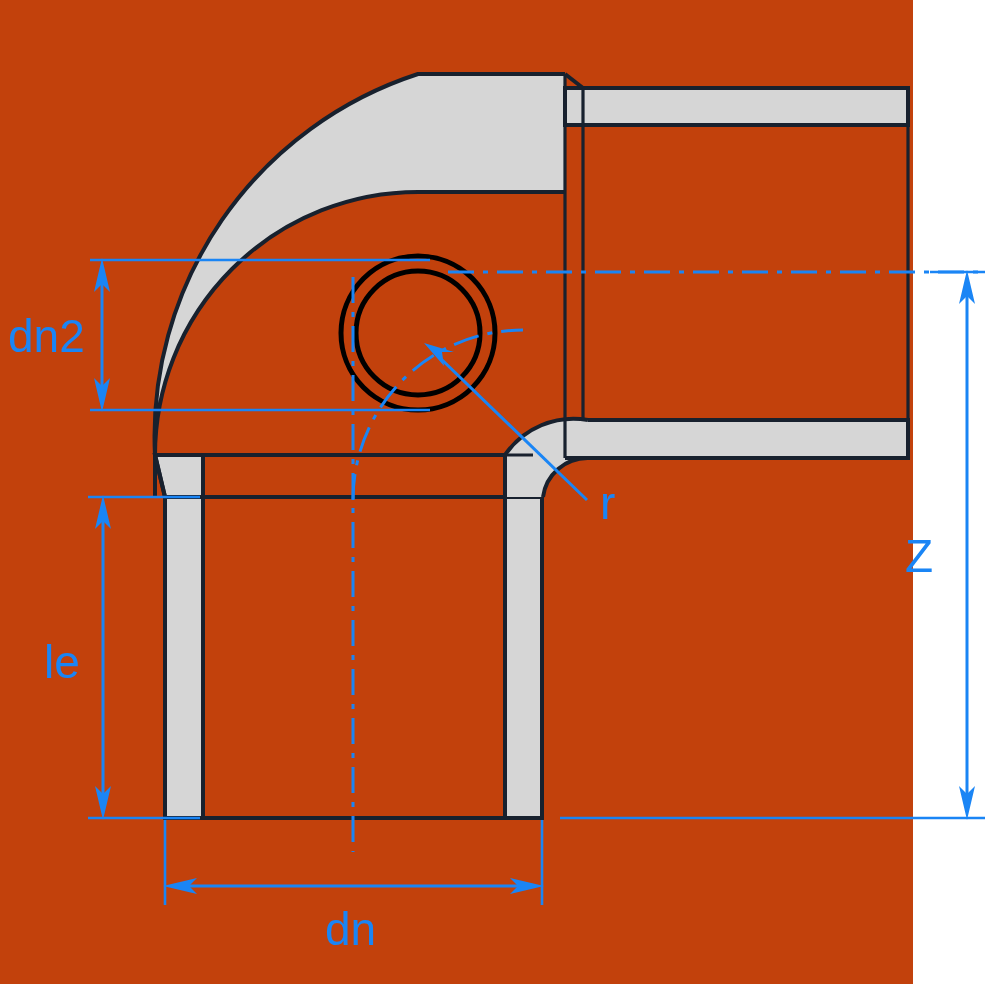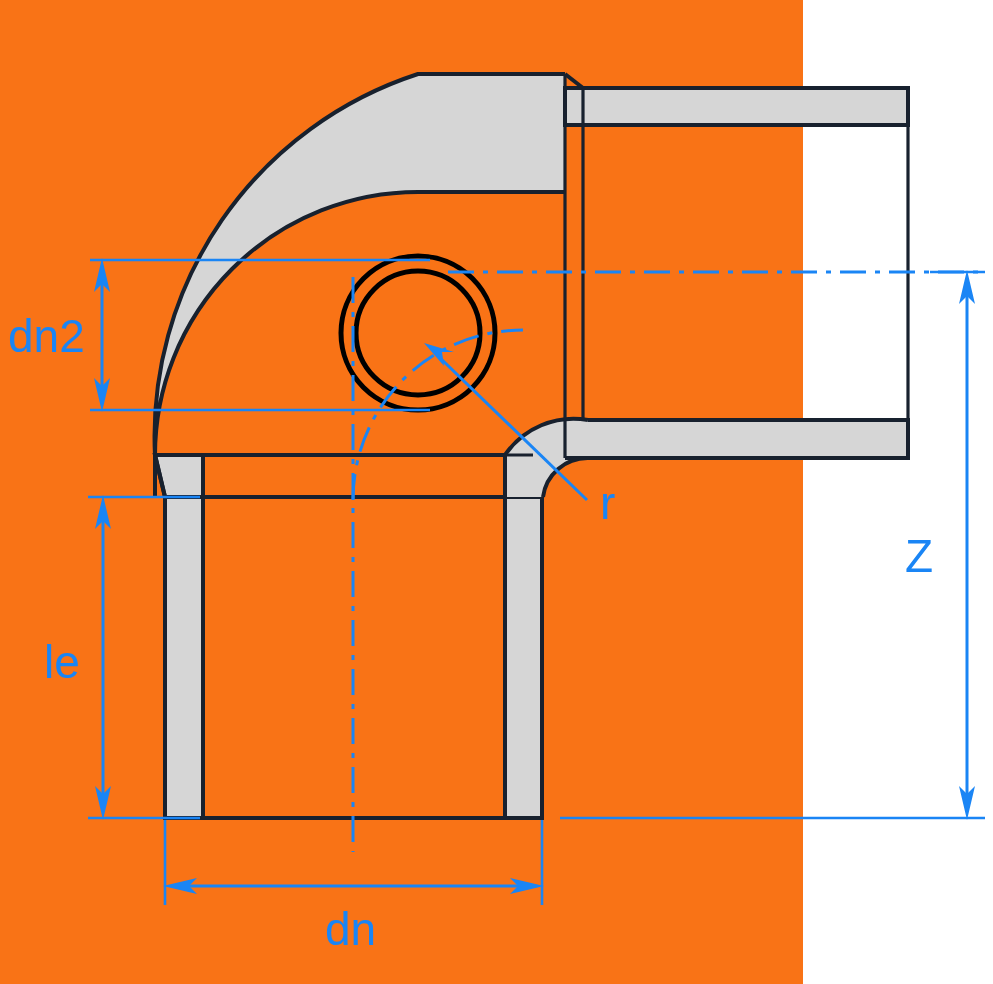--- a/index.html
+++ b/index.html
@@ -8,23 +8,23 @@
     background: #ffffff;
   }
   body {
     width: 993px;
     height: 984px;
     font-family: "Liberation Sans", sans-serif;
     overflow: hidden;
   }
   #drawing-root {
     position: relative;
-    width: 803px;
+    width: 913px;
     height: 984px;
-    background: #f97316;
+    background: #c2410c;
   }
   svg#technical-drawing {
     display: block;
     width: 993px;
     height: 984px;
   }
   .part-fill  { fill: #d6d6d6; }
   .part-stroke{ fill: none; stroke: #18212e; stroke-width: 4; stroke-linejoin: miter; stroke-linecap: butt; }
   .part-stroke-thin { fill: none; stroke: #18212e; stroke-width: 3.2; }
   .bore-circle { fill: none; stroke: #000000; stroke-width: 5; }

